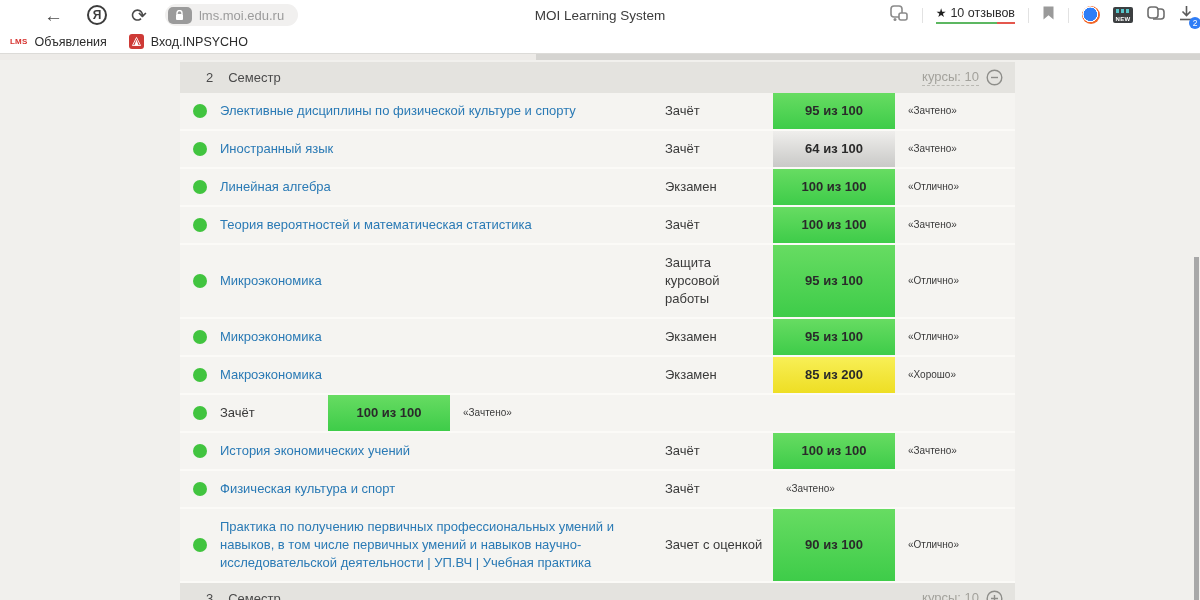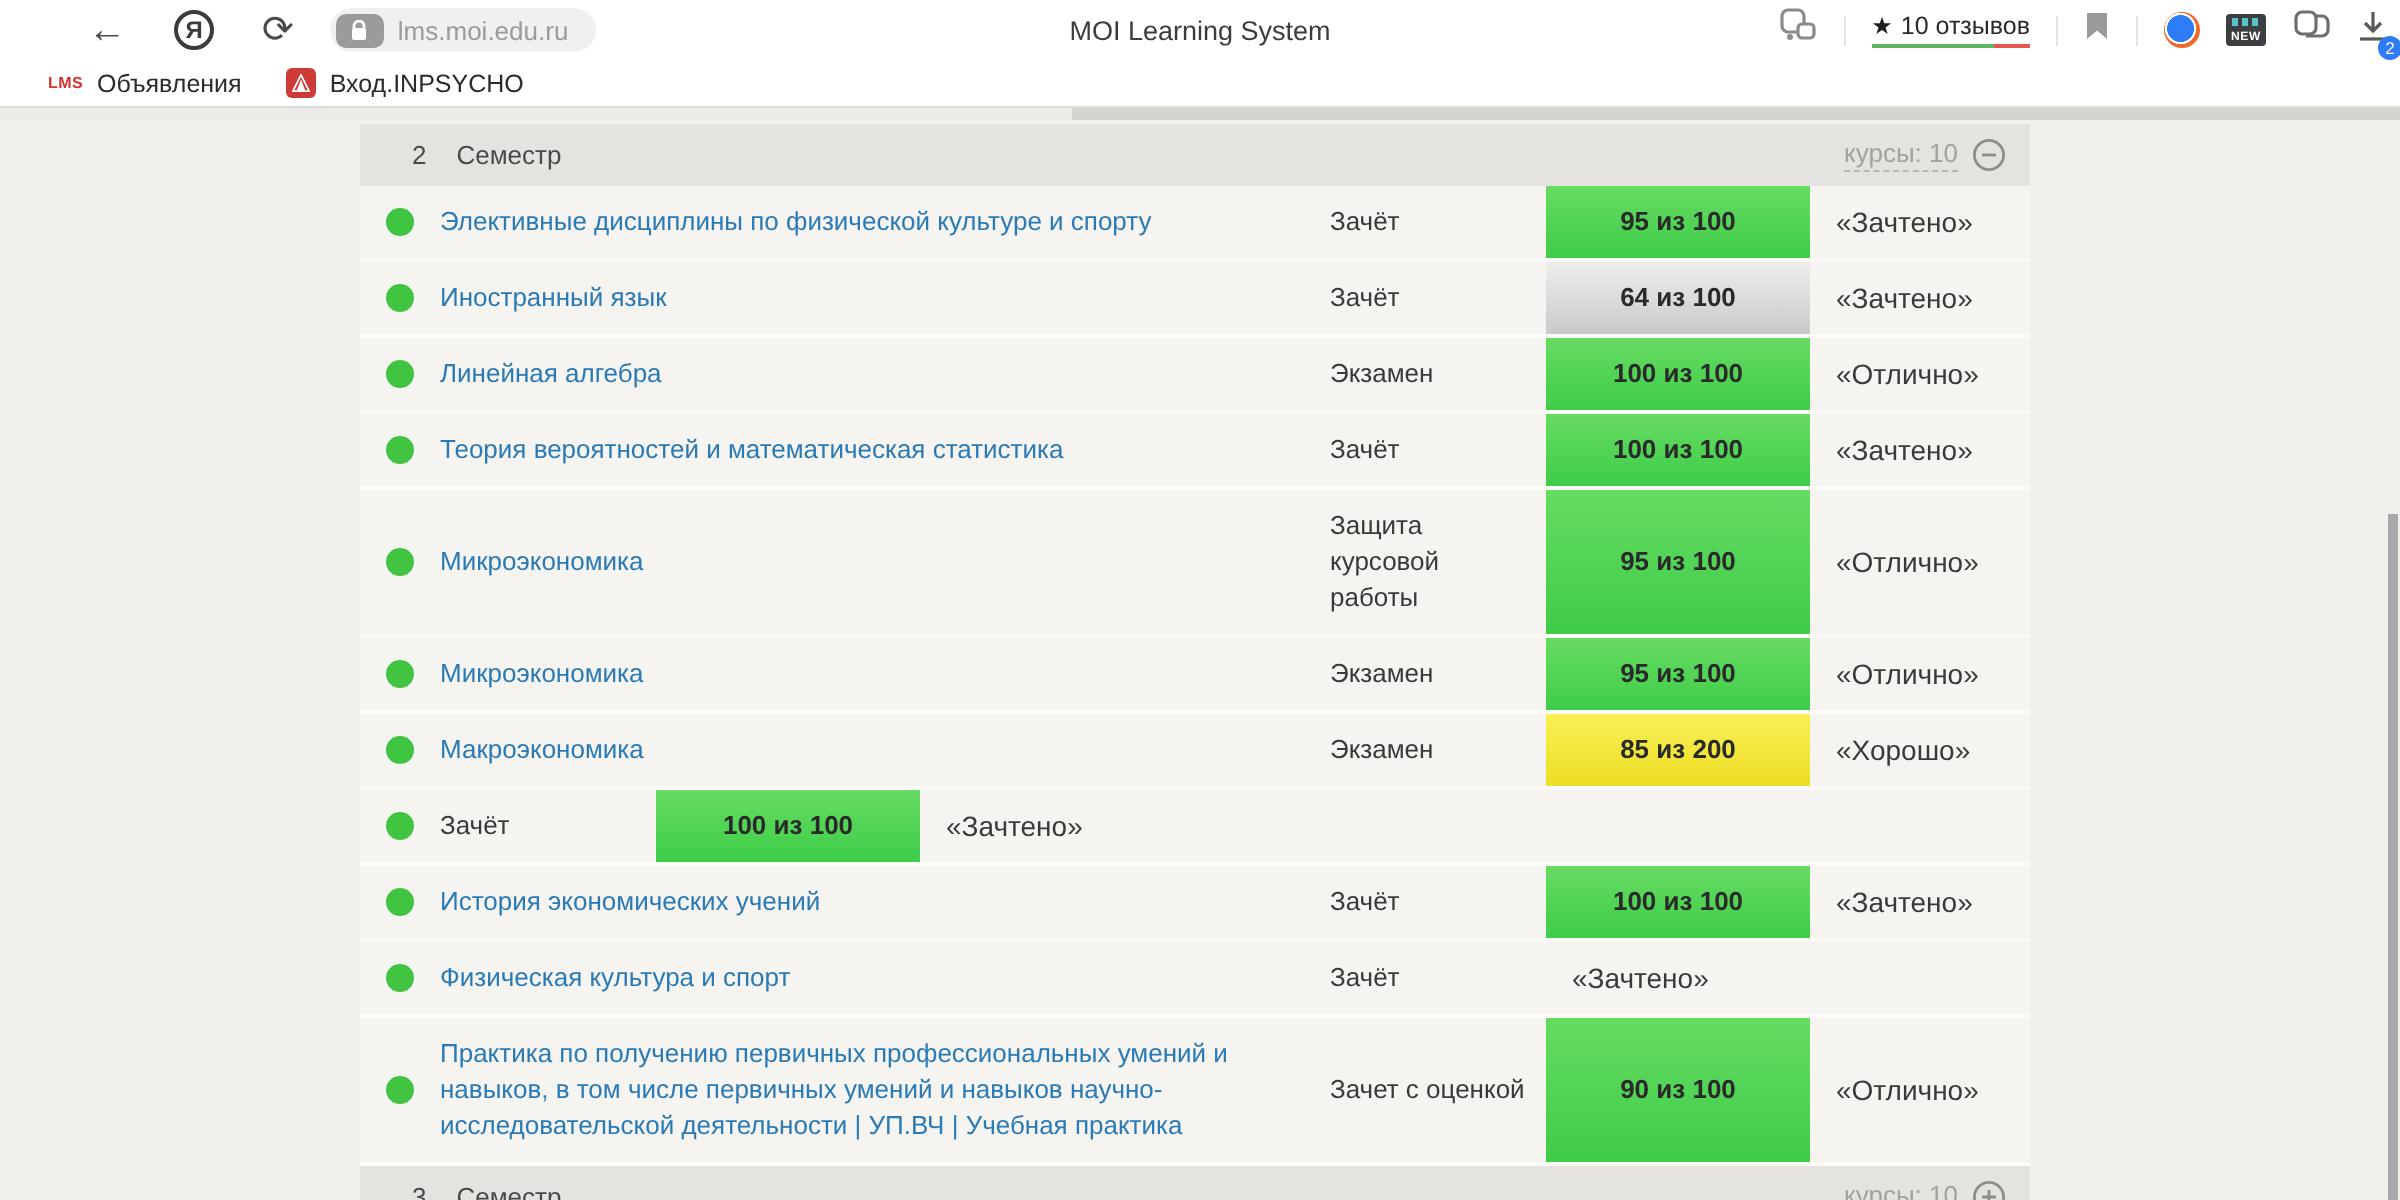--- a/index.html
+++ b/index.html
@@ -24,21 +24,21 @@
   .reviews-bar { margin-top:2px; width:100%; height:2.5px; display:flex; }
   .reviews-bar .g { flex:3.4; background:#5cb761; }
   .reviews-bar .r { flex:1; background:#e4574d; }
   .ext-circle { width:18px; height:18px; border-radius:50%; background:radial-gradient(circle at 46% 46%, #2f7df6 0 48%, #ffffff 50% 56%, #f2672a 58% 78%, #c5308f 80% 100%); cursor:pointer; }
   .new-ico { width:20px; height:16px; background:#3c3f41; border-radius:2px; color:#fff; font-size:6px; font-weight:bold; display:flex; align-items:flex-end; justify-content:center; padding-bottom:1px; letter-spacing:0.3px; position:relative; cursor:pointer; }
   .new-ico::before { content:""; position:absolute; top:2px; left:3px; right:3px; height:4px; background:repeating-linear-gradient(90deg,#57c4c9 0 3px, #3c3f41 3px 5px); }
   .dl-wrap { position:relative; cursor:pointer; }
   .dl-badge { position:absolute; right:-7px; bottom:-4px; width:12px; height:12px; border-radius:50%; background:#2f7df6; color:#fff; font-size:8.5px; display:flex; align-items:center; justify-content:center; }
 
   
-  .bookmarks { position:absolute; top:30px; left:0; width:1200px; height:23px; background:#fff; display:flex; align-items:center; gap:22px; padding-left:24px; }
+  .bookmarks { position:absolute; top:30px; left:0; width:1200px; height:23px; background:#fff; display:flex; align-items:center; gap:22px; padding-left:10px; }
   .bm-item { display:flex; align-items:center; gap:7px; cursor:pointer; }
   .bm-label { font-size:12.5px; color:#2b2b2b; }
   .fav-lms { font-size:8px; font-weight:bold; color:#d6322e; letter-spacing:0.2px; }
   .fav-emblem { width:15px; height:15px; background:#ce3a36; border-radius:3px; display:flex; align-items:center; justify-content:center; }
 
   .chrome-divider { position:absolute; top:53px; left:0; width:1200px; height:1px; background:#dcdbd8; }
   .hscroll { position:absolute; top:54px; left:0; width:1200px; height:6px; background:#edecdf00; }
   .hscroll-track { position:absolute; inset:0; background:#edebe8; }
   .hscroll-thumb { position:absolute; top:0; bottom:0; left:536px; right:0; background:#d5d4d1; }
 
@@ -52,25 +52,25 @@
   .sec-courses { font-size:13px; color:#a3a29c; border-bottom:1px dashed #b9b8b2; cursor:pointer; margin-right:7px; padding-bottom:1px; }
   .sec-toggle { cursor:pointer; display:flex; align-items:center; }
 
   .row { display:flex; align-items:stretch; background:#f5f4f1; border-bottom:2px solid #fbfaf7; min-height:37px; }
   .cell { display:flex; align-items:center; padding:9px 0; line-height:18px; }
   .c-dot { width:40px; padding-left:13px; }
   .dot { width:14px; height:14px; border-radius:50%; background:#41c43f; }
   .c-name { width:445px; padding-right:14px; font-size:13px; color:#2a7ab5; }
   .c-name span { cursor:pointer; }
   .c-type { width:108px; font-size:13px; color:#3a3a3a; padding-right:6px; }
-  .c-score { width:132px; justify-content:center; font-size:13px; font-weight:bold; color:#2a2a2a; padding:0; }
+  .c-score { width:122px; justify-content:center; font-size:13px; font-weight:bold; color:#2a2a2a; padding:0; }
   .score-green { background:linear-gradient(180deg,#67dc62,#3ecc49); }
   .score-gray { background:linear-gradient(180deg,#efeeec,#c9c9c7); }
   .score-yellow { background:linear-gradient(180deg,#f8ef56,#eede24); }
-  .c-grade { flex:1; padding-left:13px; font-size:14px; color:#3a3a3a;text-align:right; }
+  .c-grade { flex:1; padding-left:13px; font-size:10px; color:#3a3a3a;text-align:right; }
 
   
   .vscroll-thumb { position:absolute; right:1px; top:197px; width:5px; height:403px; background:#a8a8a8; cursor:pointer; }
 </style>
 </head>
 <body>
 
 <div class="viewport">
 
   <div class="topbar">

